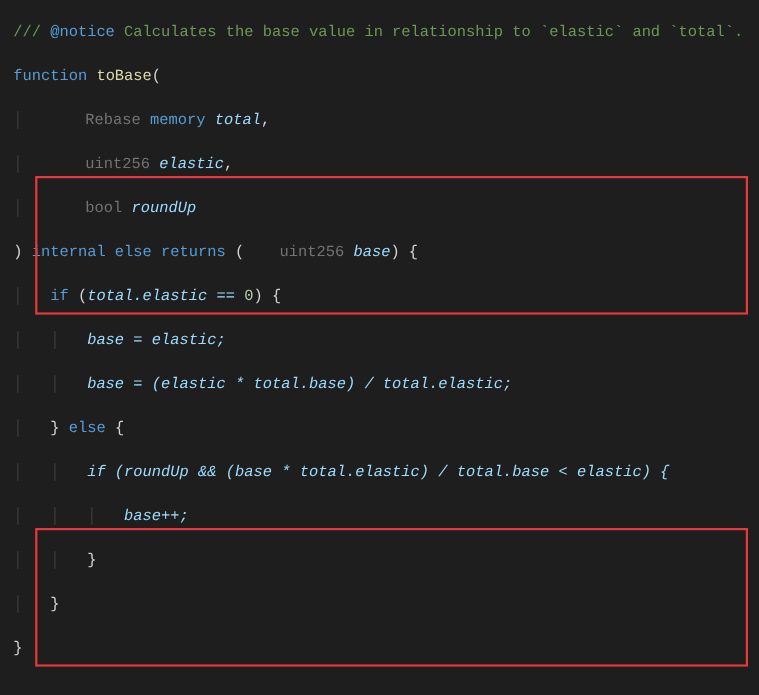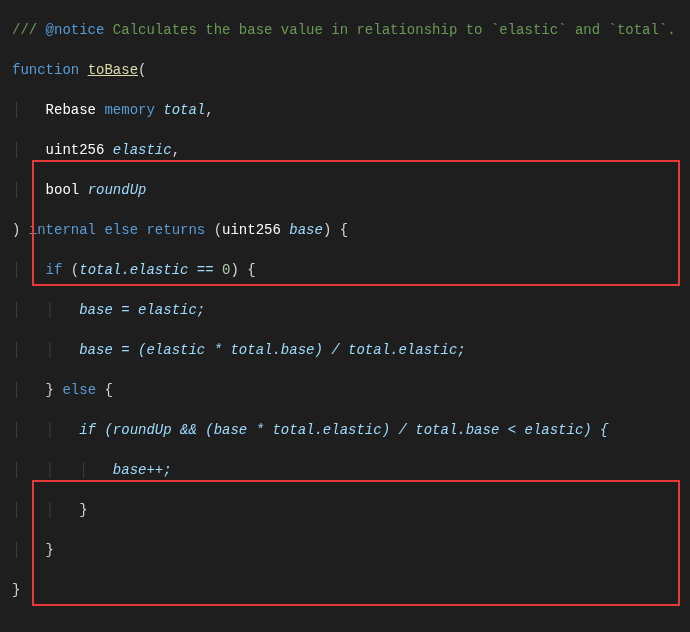--- a/index.html
+++ b/index.html
@@ -25,22 +25,22 @@
     position: relative;
     padding: 0 0 0 12px;
     white-space: pre;
   }
   .line { display: block; height: 20px; }
   .indent-guide {
     color: #404040;
     display: inline-block;
   }
   .kw { color: #569cd6; }
-  .type { color: #ffffff; }
-  .fn { color: #dcdcaa; text-decoration: underline; }
+  .type { color: #737373; margin-left: 32px; }
+  .fn { color: #dcdcaa; }
   .param { color: #9cdcfe; font-style: italic; }
   .num { color: #b5cea8; }
   .comment { color: #6a9955; }
   .punc { color: #d4d4d4; }
   .plain { color: #d4d4d4; }
   .highlight-box {
     position: absolute;
     border: 2px solid #e83a3a;
     background: transparent;
     pointer-events: none;

